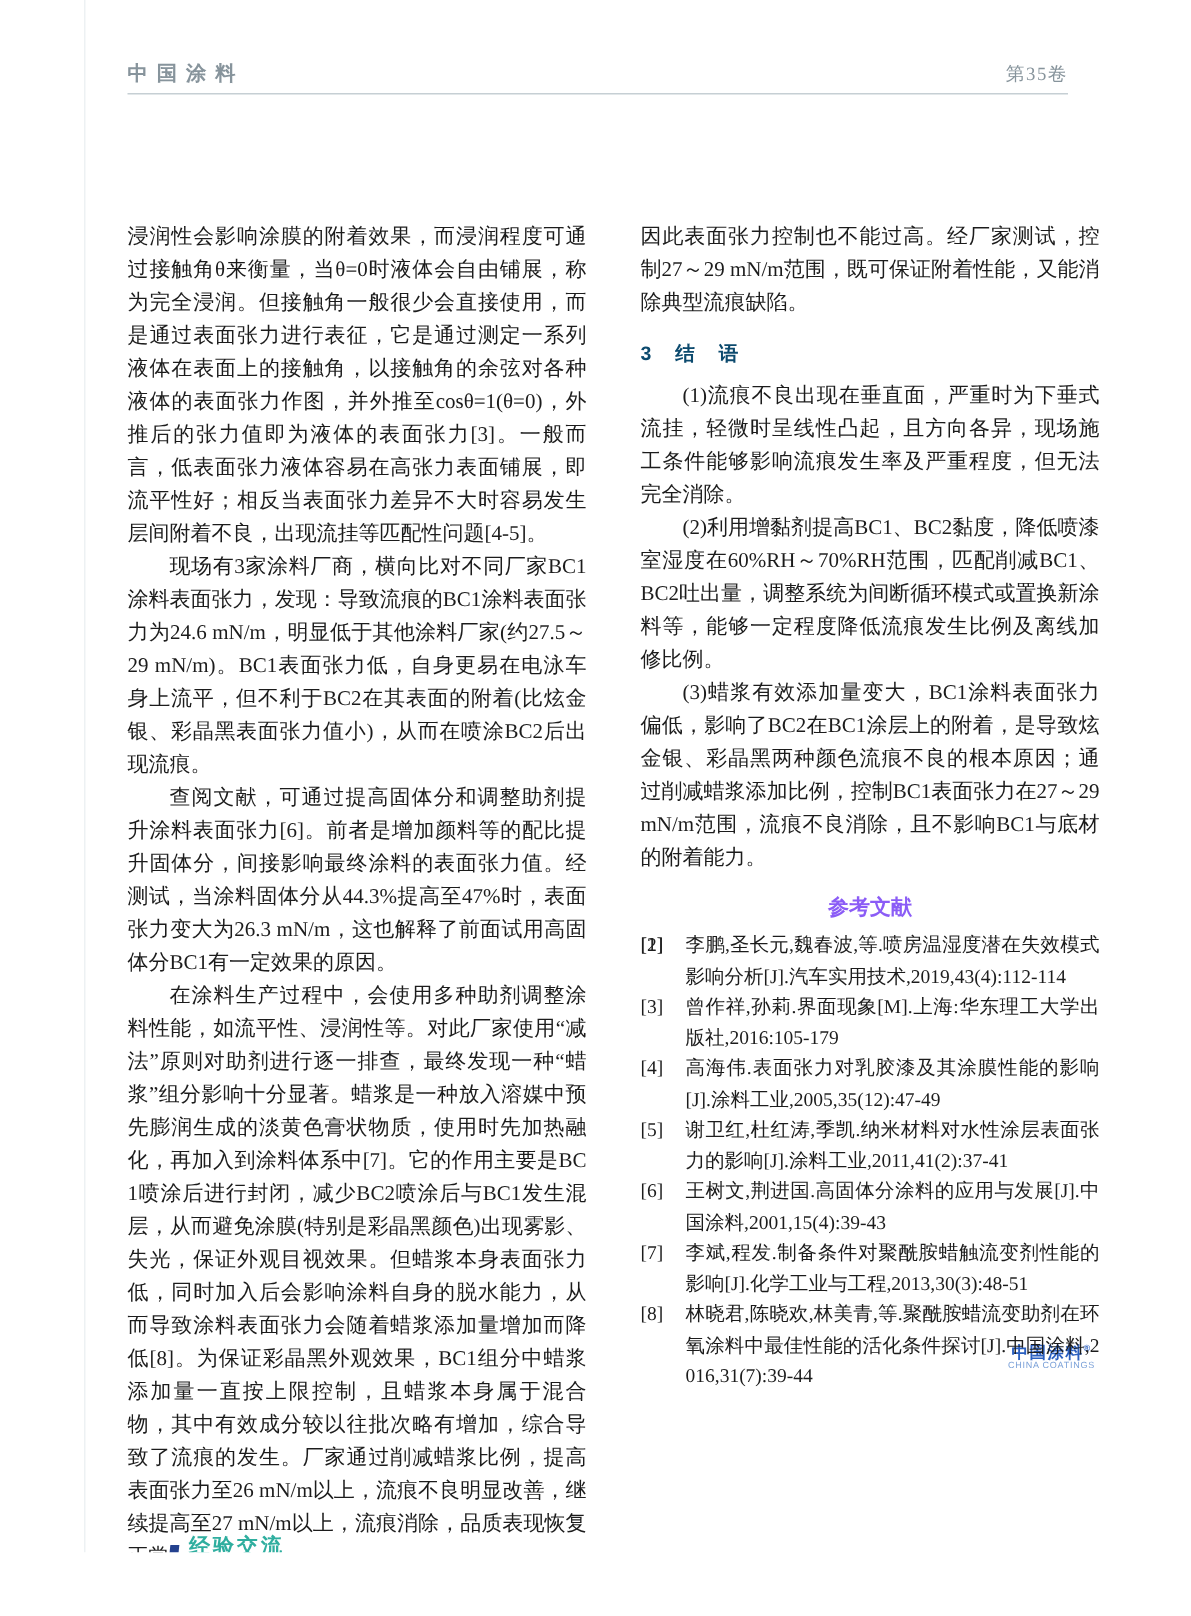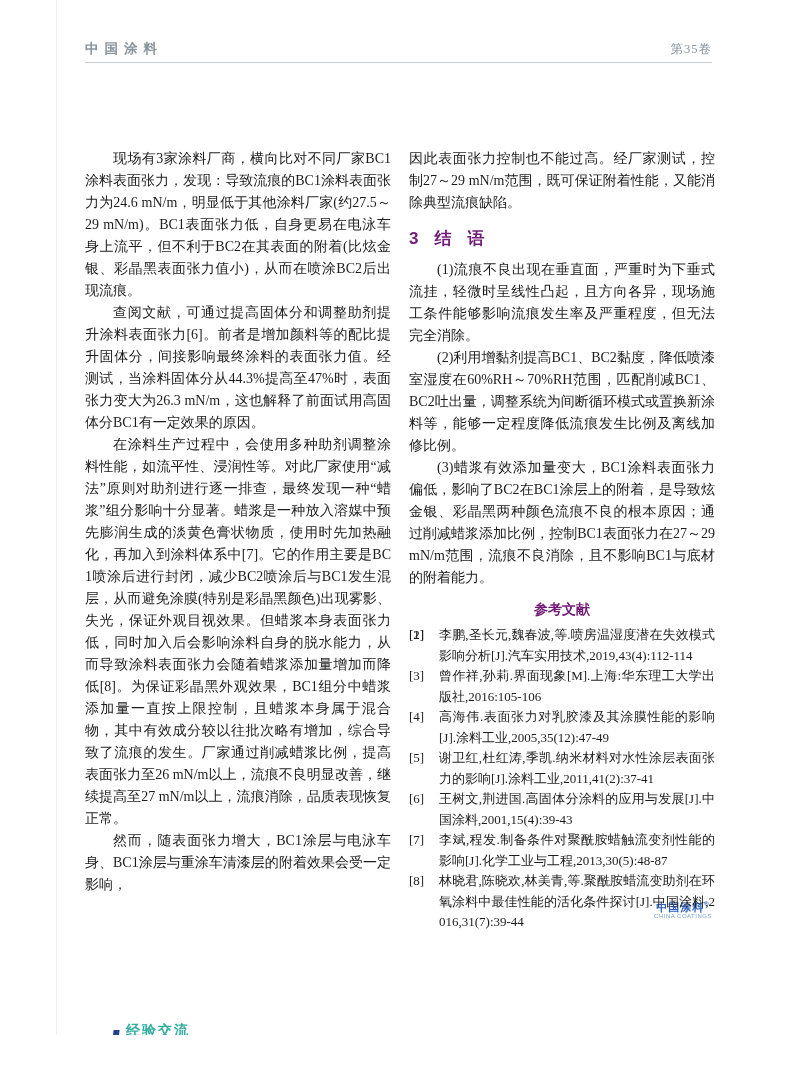--- a/index.html
+++ b/index.html
@@ -9,31 +9,31 @@
   }
   .edge-line{position:absolute;left:56px;top:0;width:1px;height:1077px;background:#edf1f3;}
   
   .header{position:absolute;left:85px;top:38px;width:627px;height:24px;
     border-bottom:1px solid #c6cfd4;color:#87949c;}
   .header .journal{position:absolute;left:0;bottom:4px;font-size:13.5px;letter-spacing:6px;font-weight:bold;}
   .header .volume{position:absolute;right:0;bottom:4px;font-size:12.5px;letter-spacing:1px;margin-top:24px;}
   
   .col{position:absolute;top:148px;width:306px;}
   .col-left{left:85px;}
-  .col-right{left:409px;}
+  .col-right{left:427px;}
   p.body{margin:0;font-size:14px;line-height:22px;text-align:justify;word-break:break-all;}
   p.indent{text-indent:2em;}
   
   .section-heading{margin:13px 0 9px 0;font-family:"Liberation Sans","DejaVu Sans",sans-serif;
-    color:#701a75;font-size:17px;font-weight:bold;}
+    color:#0c4a6e;font-size:13px;font-weight:bold;}
   .section-heading .num{margin-right:16px;}
   .section-heading .title{letter-spacing:16px;}
   
   .refs-heading{margin:12px 0 6px 0;text-align:center;font-family:"Liberation Sans","DejaVu Sans",sans-serif;
-    font-size:14px;font-weight:bold;color:#701a75;}
+    font-size:14px;font-weight:bold;color:#8b5cf6;}
   .ref-item{position:relative;padding-left:30px;font-size:13px;line-height:20.5px;text-align:justify;word-break:break-all;}
   .ref-label{position:absolute;left:0;top:0;}
   
   .logo{width:60px;margin:-32px 2px 0 auto;text-align:center;line-height:1.1;}
   .logo .logo-name{font-family:"Liberation Sans","DejaVu Sans",sans-serif;font-weight:bold;
     color:#2a5fc0;font-size:11px;letter-spacing:1px;white-space:nowrap;}
   .logo .logo-reg{font-size:6px;vertical-align:super;}
   .logo .logo-sub{font-family:"Liberation Sans","DejaVu Sans",sans-serif;color:#7aa0d8;font-size:6px;
     letter-spacing:0.5px;white-space:nowrap;}
   
@@ -51,20 +51,21 @@
 
 <div class="page">
   <div class="edge-line"></div>
 
   <div class="header">
     <span class="journal">中国涂料</span>
     <span class="volume">第35卷</span>
   </div>
 
   <div class="col col-left">
+    <p class="body">浸润性会影响涂膜的附着效果，而浸润程度可通过接触角θ来衡量，当θ=0时液体会自由铺展，称为完全浸润。但接触角一般很少会直接使用，而是通过表面张力进行表征，它是通过测定一系列液体在表面上的接触角，以接触角的余弦对各种液体的表面张力作图，并外推至cosθ=1(θ=0)，外推后的张力值即为液体的表面张力[3]。一般而言，低表面张力液体容易在高张力表面铺展，即流平性好；相反当表面张力差异不大时容易发生层间附着不良，出现流挂等匹配性问题[4-5]。</p>
     <p class="body indent">现场有3家涂料厂商，横向比对不同厂家BC1涂料表面张力，发现：导致流痕的BC1涂料表面张力为24.6 mN/m，明显低于其他涂料厂家(约27.5～29 mN/m)。BC1表面张力低，自身更易在电泳车身上流平，但不利于BC2在其表面的附着(比炫金银、彩晶黑表面张力值小)，从而在喷涂BC2后出现流痕。</p>
     <p class="body indent">查阅文献，可通过提高固体分和调整助剂提升涂料表面张力[6]。前者是增加颜料等的配比提升固体分，间接影响最终涂料的表面张力值。经测试，当涂料固体分从44.3%提高至47%时，表面张力变大为26.3 mN/m，这也解释了前面试用高固体分BC1有一定效果的原因。</p>
     <p class="body indent">在涂料生产过程中，会使用多种助剂调整涂料性能，如流平性、浸润性等。对此厂家使用“减法”原则对助剂进行逐一排查，最终发现一种“蜡浆”组分影响十分显著。蜡浆是一种放入溶媒中预先膨润生成的淡黄色膏状物质，使用时先加热融化，再加入到涂料体系中[7]。它的作用主要是BC1喷涂后进行封闭，减少BC2喷涂后与BC1发生混层，从而避免涂膜(特别是彩晶黑颜色)出现雾影、失光，保证外观目视效果。但蜡浆本身表面张力低，同时加入后会影响涂料自身的脱水能力，从而导致涂料表面张力会随着蜡浆添加量增加而降低[8]。为保证彩晶黑外观效果，BC1组分中蜡浆添加量一直按上限控制，且蜡浆本身属于混合物，其中有效成分较以往批次略有增加，综合导致了流痕的发生。厂家通过削减蜡浆比例，提高表面张力至26 mN/m以上，流痕不良明显改善，继续提高至27 mN/m以上，流痕消除，品质表现恢复正常。</p>
     <p class="body indent">然而，随表面张力增大，BC1涂层与电泳车身、BC1涂层与重涂车清漆层的附着效果会受一定影响，</p>
   </div>
 
   <div class="col col-right">
     <p class="body">因此表面张力控制也不能过高。经厂家测试，控制27～29 mN/m范围，既可保证附着性能，又能消除典型流痕缺陷。</p>
 
     <div class="section-heading">
@@ -77,33 +78,33 @@
 
     <div class="refs-heading">参考文献</div>
 
     <div class="ref-item">
       <span class="ref-label">[1]</span>
     </div>
     <div class="ref-item">
       <span class="ref-label">[2]</span><span>李鹏,圣长元,魏春波,等.喷房温湿度潜在失效模式影响分析[J].汽车实用技术,2019,43(4):112-114</span>
     </div>
     <div class="ref-item">
-      <span class="ref-label">[3]</span><span>曾作祥,孙莉.界面现象[M].上海:华东理工大学出版社,2016:105-106</span>
+      <span class="ref-label">[3]</span><span>曾作祥,孙莉.界面现象[M].上海:华东理工大学出版社,2016:105-179</span>
     </div>
     <div class="ref-item">
       <span class="ref-label">[4]</span><span>高海伟.表面张力对乳胶漆及其涂膜性能的影响[J].涂料工业,2005,35(12):47-49</span>
     </div>
     <div class="ref-item">
       <span class="ref-label">[5]</span><span>谢卫红,杜红涛,季凯.纳米材料对水性涂层表面张力的影响[J].涂料工业,2011,41(2):37-41</span>
     </div>
     <div class="ref-item">
       <span class="ref-label">[6]</span><span>王树文,荆进国.高固体分涂料的应用与发展[J].中国涂料,2001,15(4):39-43</span>
     </div>
     <div class="ref-item">
-      <span class="ref-label">[7]</span><span>李斌,程发.制备条件对聚酰胺蜡触流变剂性能的影响[J].化学工业与工程,2013,30(5):48-87</span>
+      <span class="ref-label">[7]</span><span>李斌,程发.制备条件对聚酰胺蜡触流变剂性能的影响[J].化学工业与工程,2013,30(3):48-51</span>
     </div>
     <div class="ref-item">
       <span class="ref-label">[8]</span><span>林晓君,陈晓欢,林美青,等.聚酰胺蜡流变助剂在环氧涂料中最佳性能的活化条件探讨[J].中国涂料,2016,31(7):39-44</span>
     </div>
 
     <div class="logo">
       <div class="logo-name"><span>中国涂料</span><span class="logo-reg">®</span></div>
       <div class="logo-sub">CHINA COATINGS</div>
     </div>
   </div>

